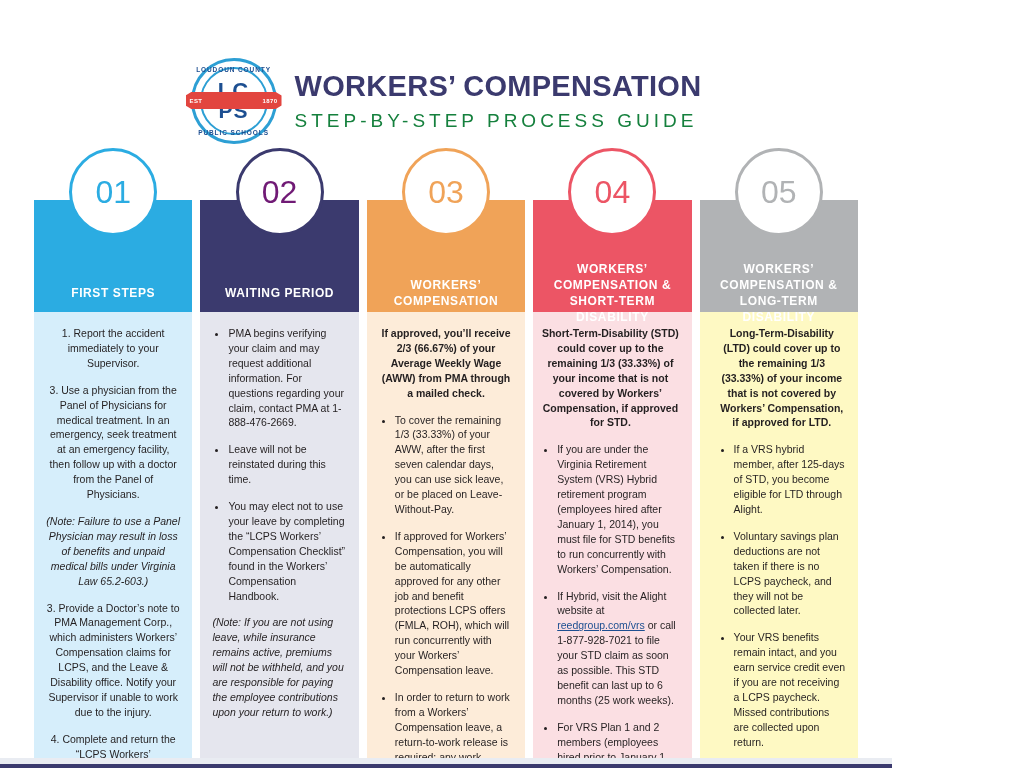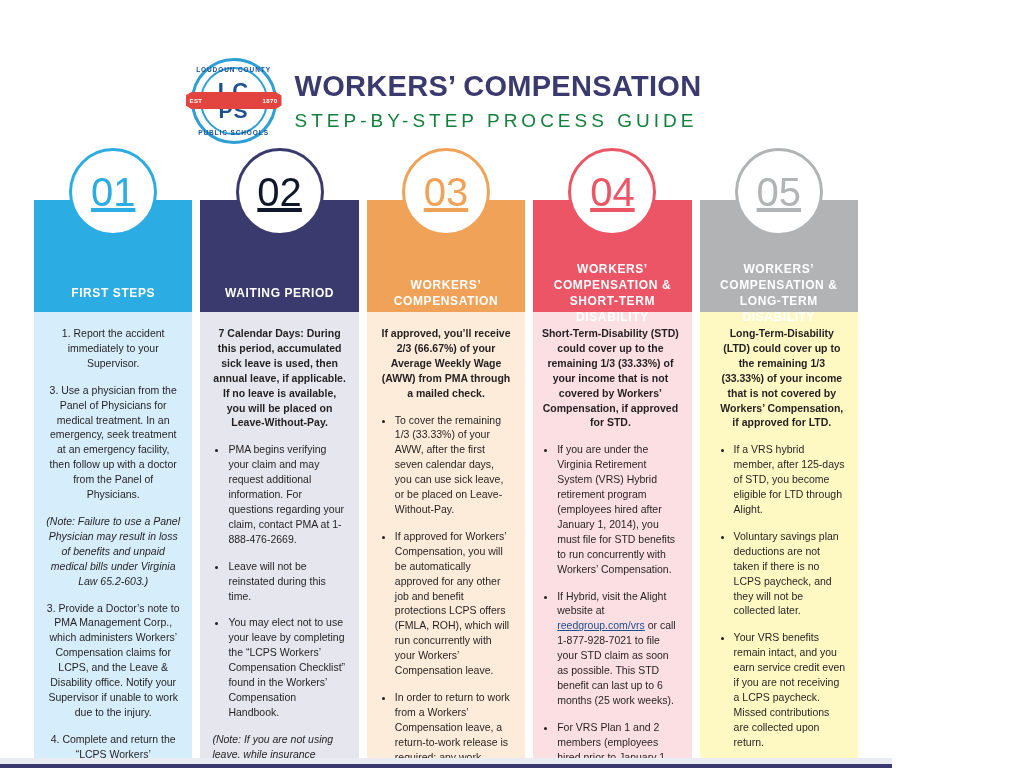--- a/index.html
+++ b/index.html
@@ -119,24 +119,23 @@
     position: absolute;
     top: 0; left: 50%;
     transform: translateX(-50%);
     width: 88px; height: 88px;
     border-radius: 50%;
     background: #ffffff;
     border: 3px solid #14b8a6;
     display: flex;
     align-items: center;
     justify-content: center;
-    font-size: 40px;
+    font-size: 32px;
     font-weight: 300;
     z-index: 3;
-    text-decoration: underline;
   }
 
   .head {
     position: relative;
     height: 112px;
     padding: 44px 10px 0;
     text-align: center;
     color: #ffffff;
     font-size: 12px;
     font-weight: bold;
@@ -226,29 +225,28 @@
           <div class="para">3.  Provide a Doctor’s note to PMA Management Corp., which administers Workers’ Compensation claims for LCPS, and the Leave &amp; Disability office. Notify your Supervisor if unable to work due to the injury.</div>
           <div class="para">4. Complete and return the “LCPS Workers’ Compensation Checklist” found in the Workers’ Compensation Handbook provided to your work email by the Leave and Disability office.</div>
         </div>
         <div class="badge" style="border-color: rgb(43, 172, 226); color: rgb(43, 172, 226);">01</div>
       </div>
       <div class="col">
         <div class="head" style="background: rgb(59, 58, 110);">
           <div class="head-text">WAITING PERIOD</div>
         </div>
         <div class="body" style="background: rgb(229, 230, 238);">
-          <div class="lead">7 Calendar Days: During this period, accumulated sick leave is used, then annual leave, if applicable. If no leave is available, you will be placed on Leave-Without-Pay.</div>
           <ul>
             <li>PMA begins verifying your claim and may request additional information. For questions regarding your claim, contact PMA at 1-888-476-2669.</li>
             <li>Leave will not be reinstated during this time.</li>
             <li>You may elect not to use your leave by completing the “LCPS Workers’ Compensation Checklist” found in the Workers’ Compensation Handbook.</li>
           </ul>
           <div class="para italic" style="text-align: left;">(Note: If you are not using leave, while insurance remains active, premiums will not be withheld, and you are responsible for paying the employee contributions upon your return to work.)</div>
         </div>
-        <div class="badge" style="border-color: rgb(59, 58, 110); color: #0f172a;">02</div>
+        <div class="badge" style="border-color: rgb(59, 58, 110); color: #701a75;">02</div>
       </div>
       <div class="col">
         <div class="head" style="background: rgb(240, 163, 88);">
           <div class="head-text">WORKERS’ COMPENSATION</div>
         </div>
         <div class="body" style="background: rgb(253, 236, 217);">
           <div class="lead">If approved, you’ll receive 2/3 (66.67%) of your Average Weekly Wage (AWW) from PMA through a mailed check.</div>
           <ul>
             <li>To cover the remaining 1/3 (33.33%) of your AWW, after the first seven calendar days, you can use sick leave, or be placed on Leave-Without-Pay.</li>
             <li>If approved for Workers’ Compensation, you will be automatically approved for any other job and benefit protections LCPS offers (FMLA, ROH), which will run concurrently with your Workers’ Compensation leave.</li>

